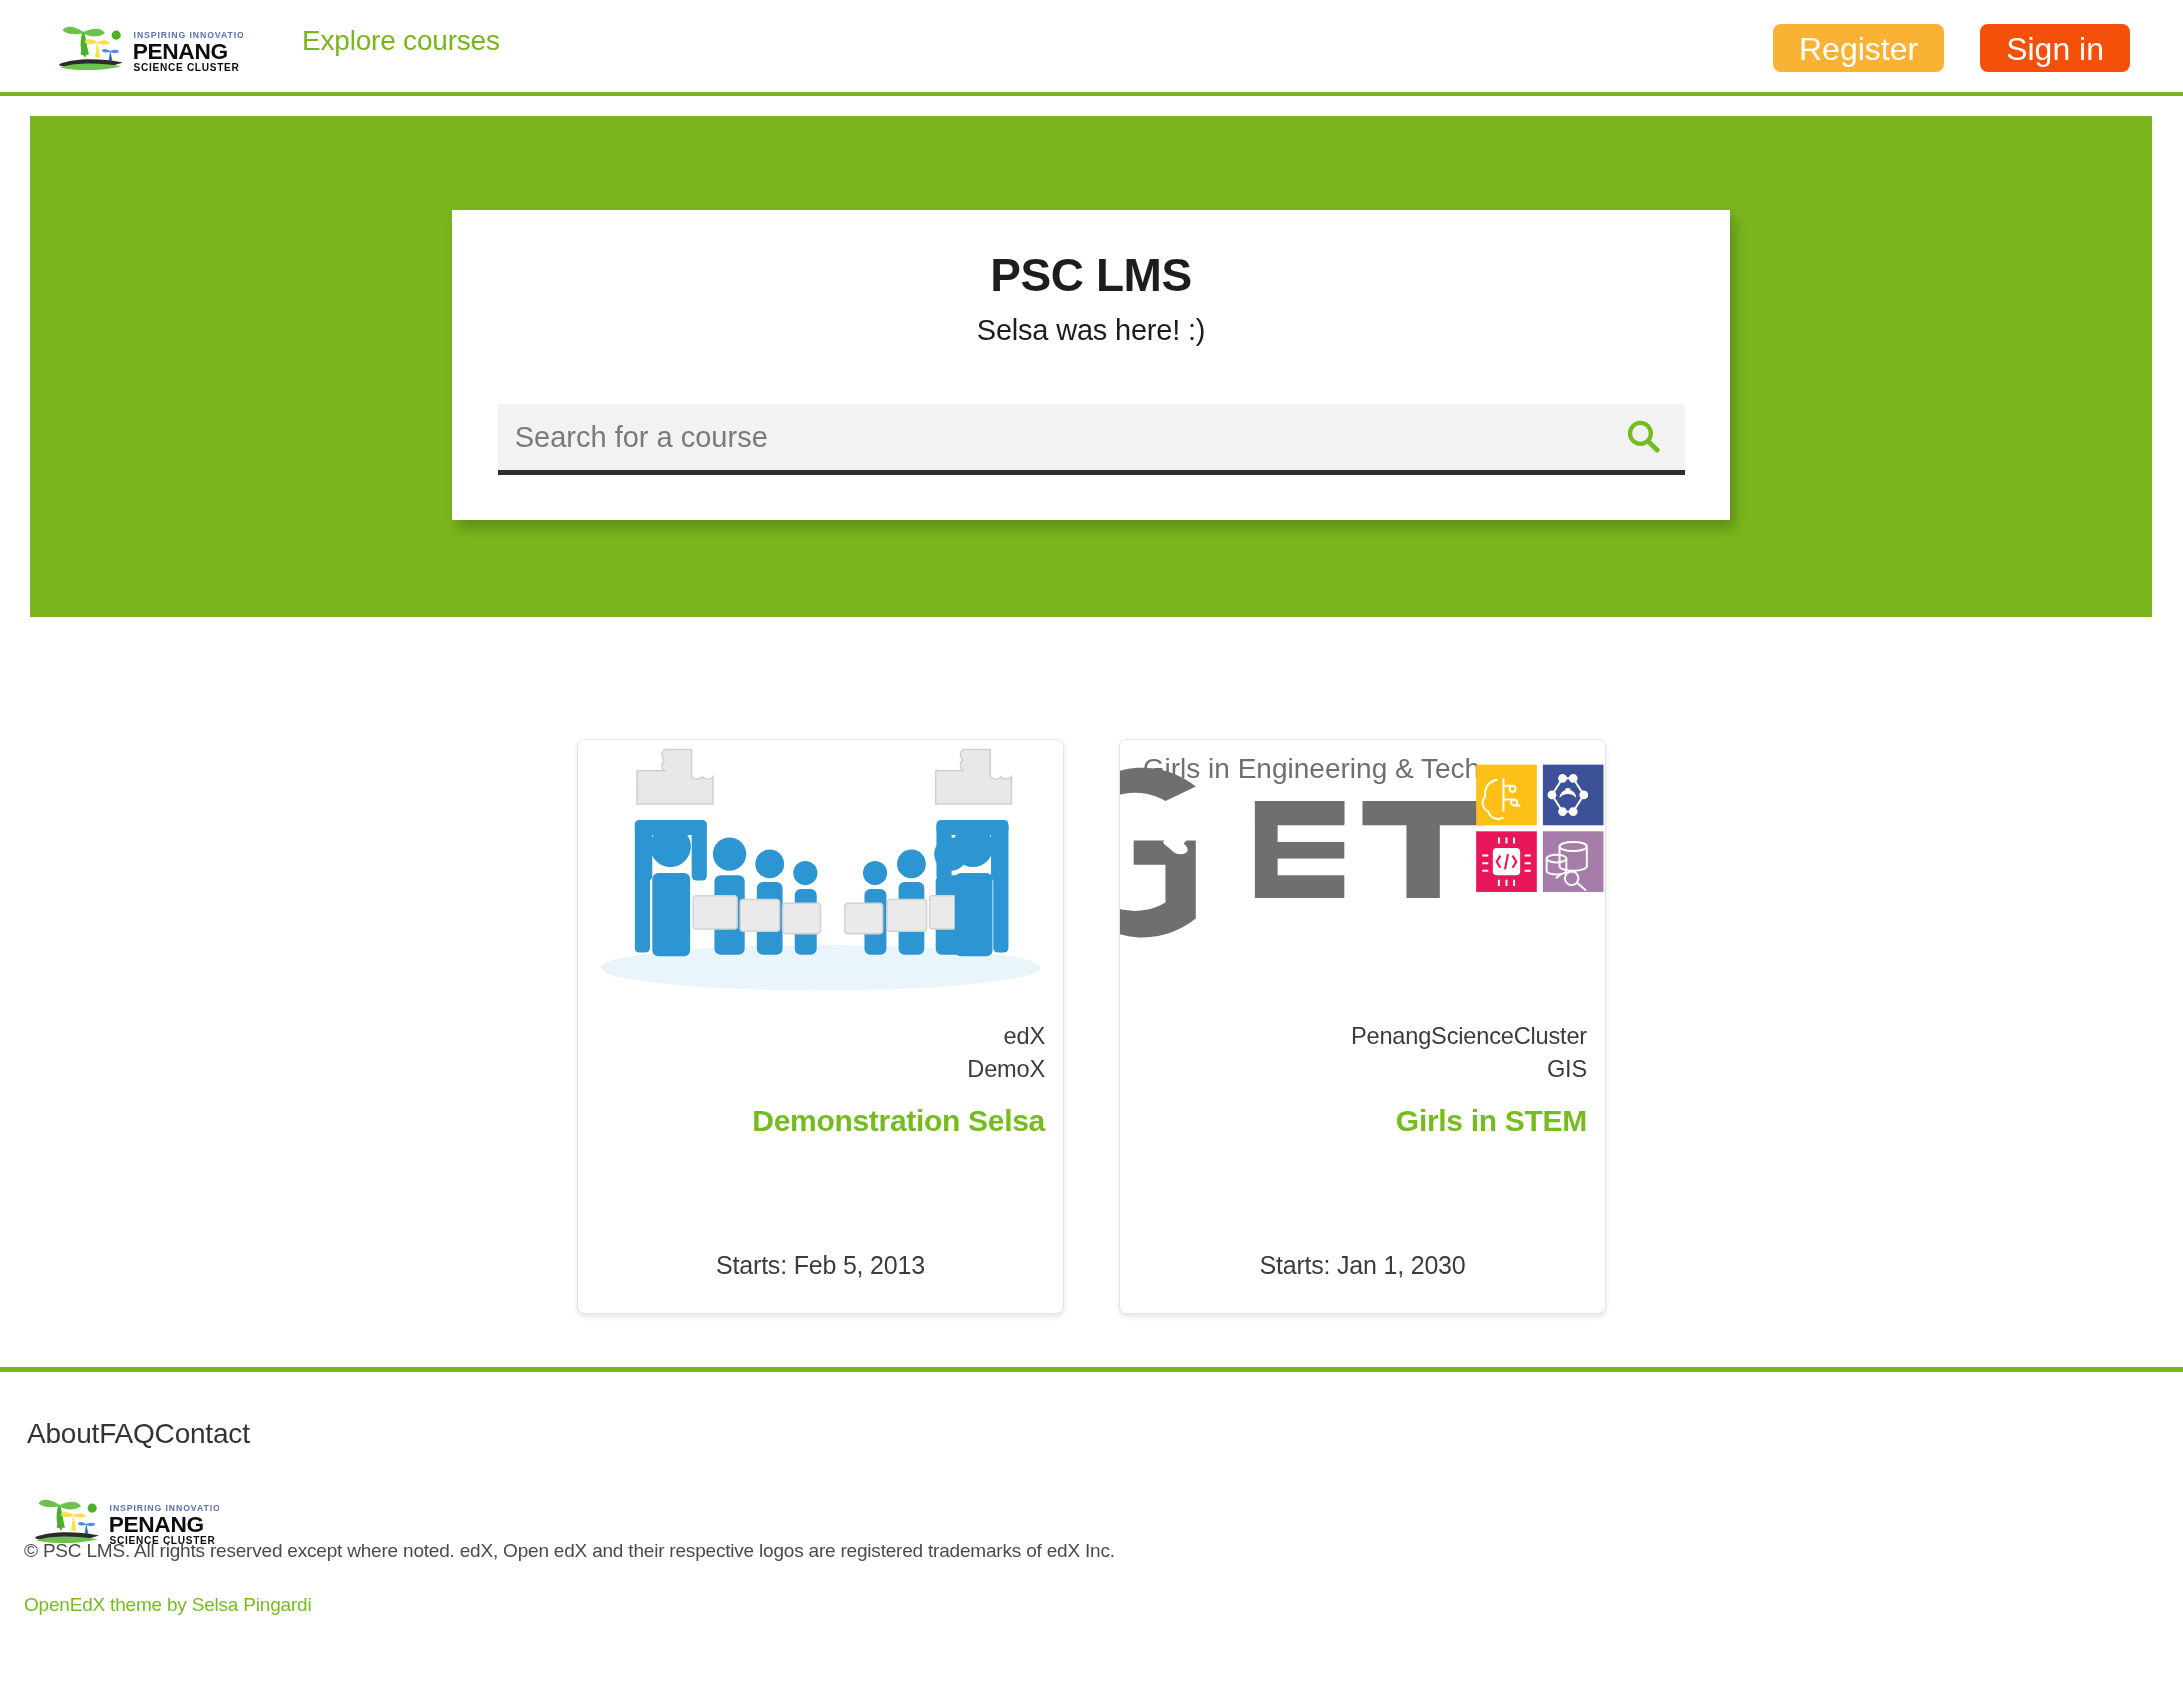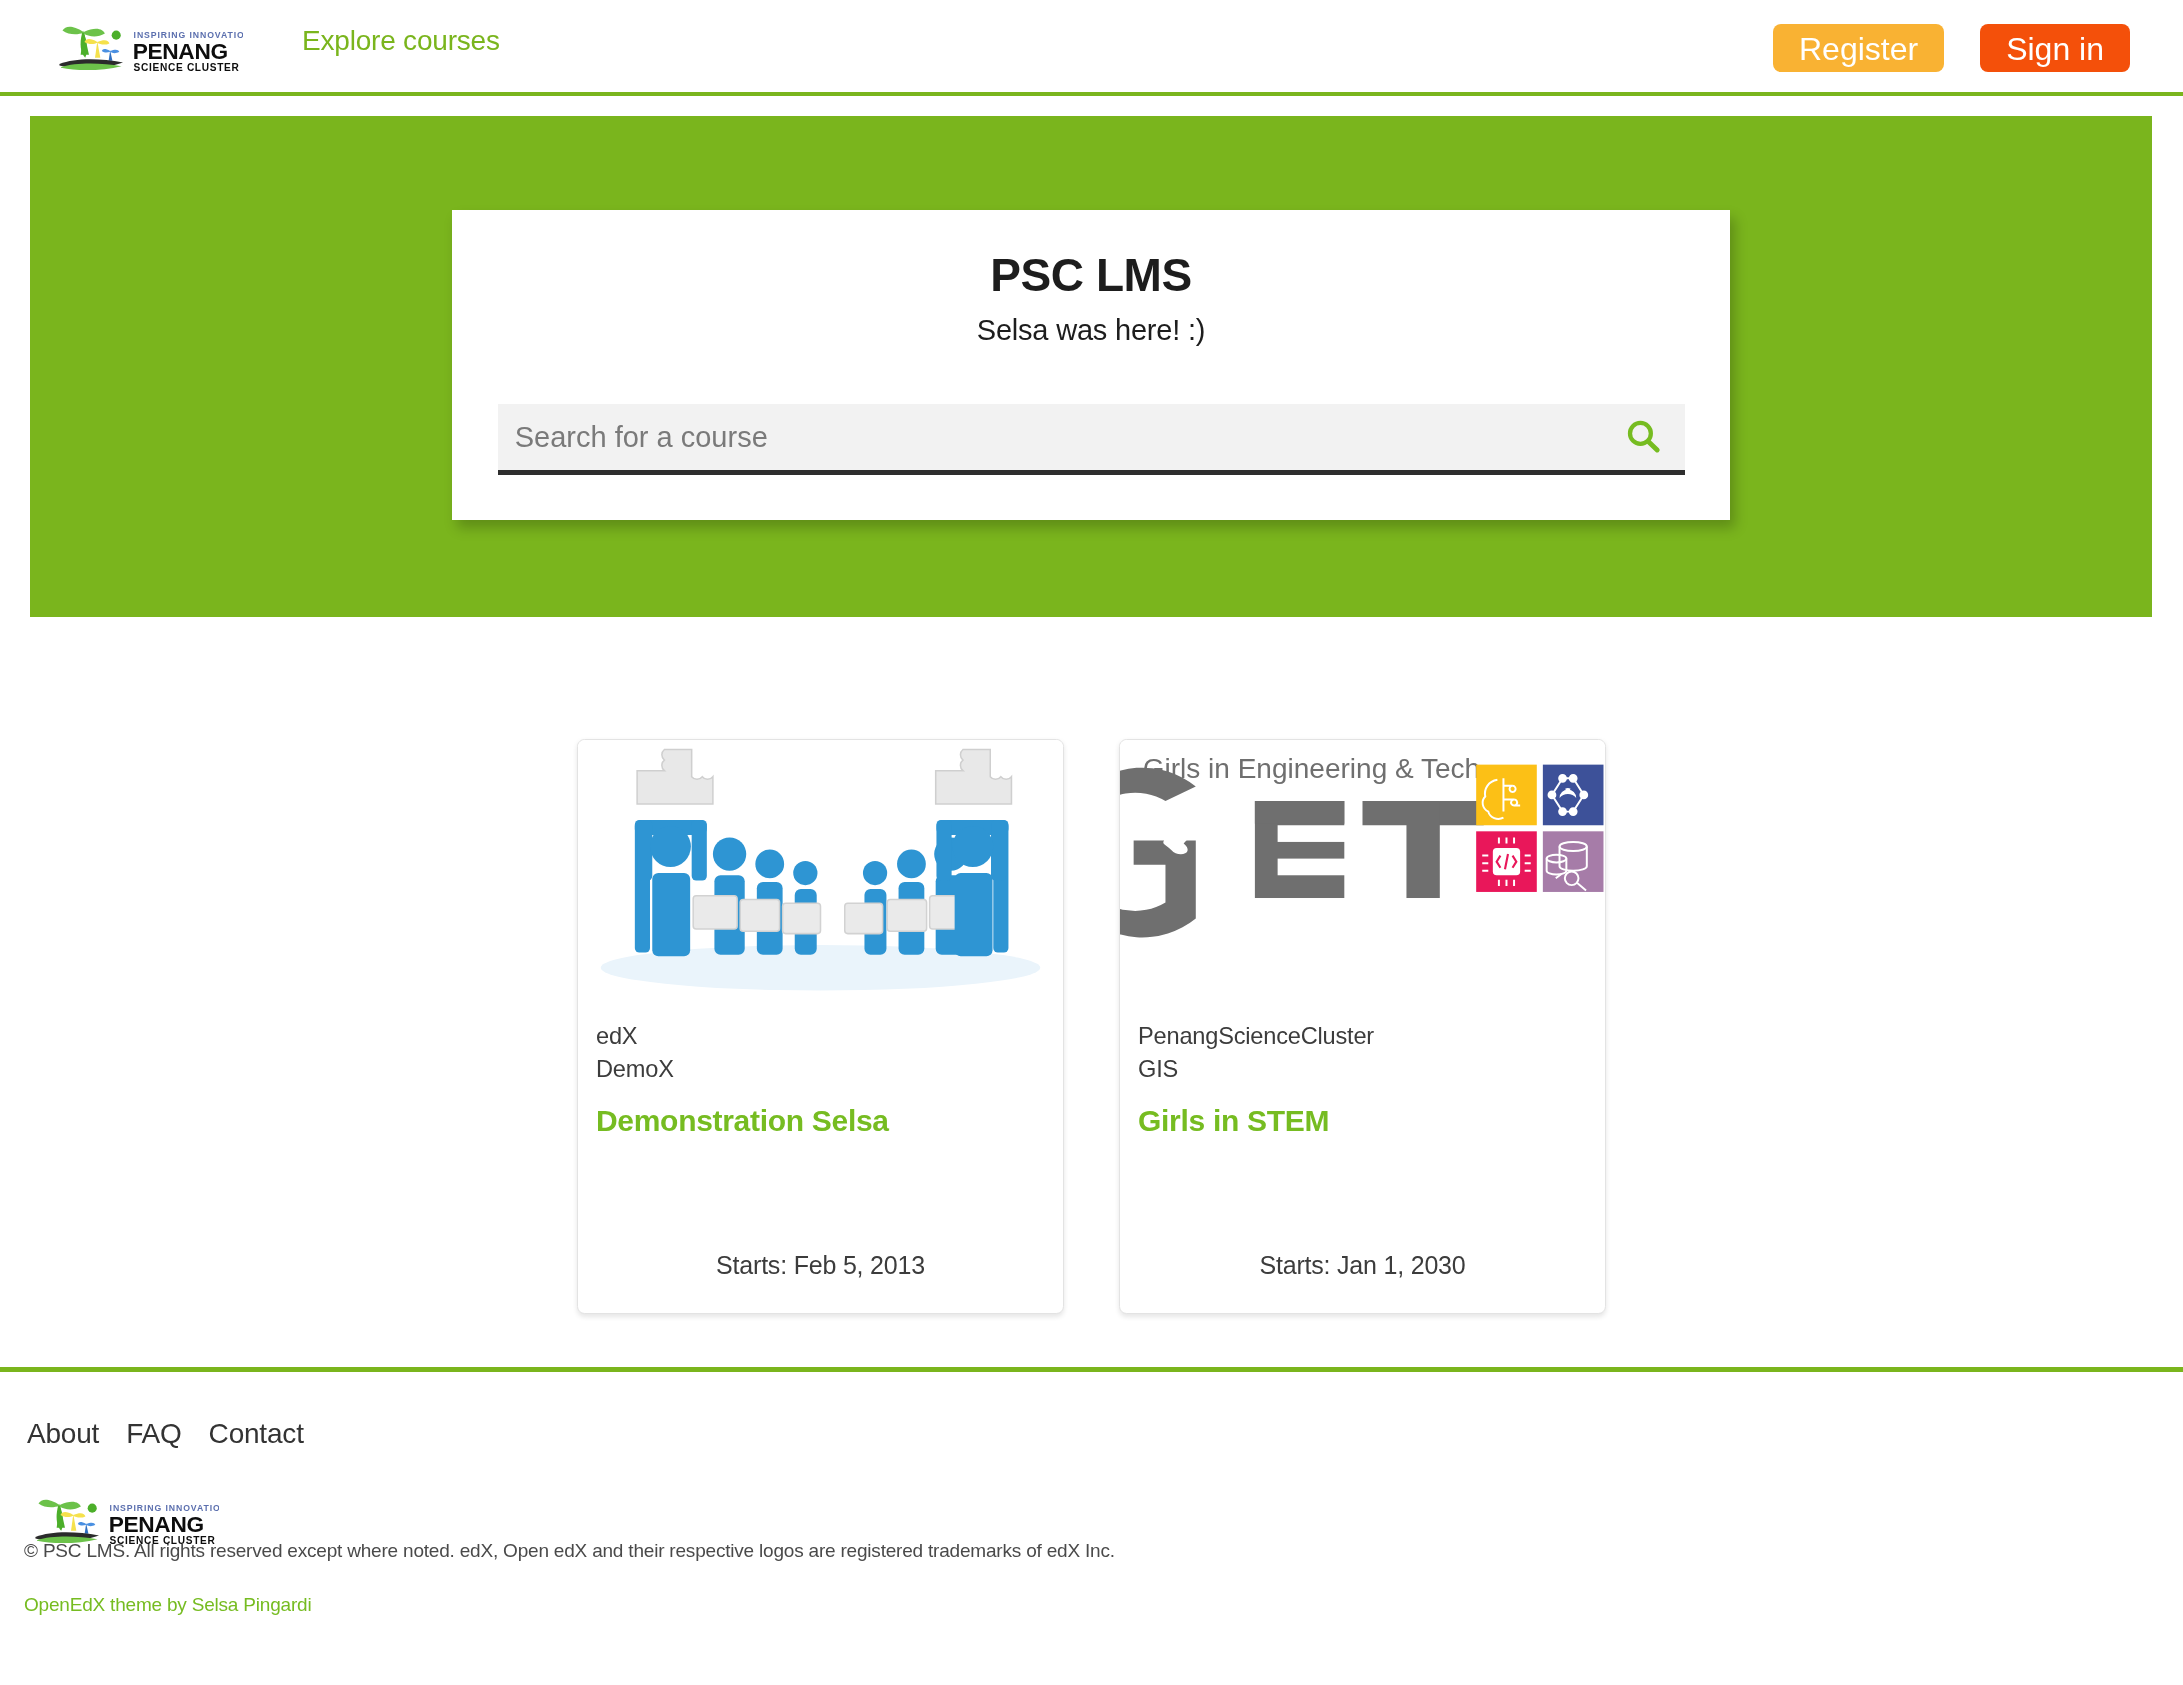--- a/index.html
+++ b/index.html
@@ -115,21 +115,21 @@
     left: 0; right: 0; bottom: -7.6px; height: 13.7px;
     background: #bdbdbd; border-radius: 0 0 7.6px 7.6px;
     z-index: -1;
   }
   .card-thumb {
     width: 100%; height: 266px;
     display: flex; align-items: center; justify-content: center;
     overflow: hidden; border-radius: 7.6px 7.6px 0 0;
     background: #ffffff;
   }
-  .card-body { padding: 13.7px 18px 0; text-align: left; }
+  .card-body { padding: 13.7px 18px 0; text-align: right; }
   .card-org, .card-num {
     font-size: 23.6px; color: #3c3c3c; font-weight: 500;
     line-height: 1.42; letter-spacing: -0.2px;
   }
   .card-title {
     margin-top: 16.7px;
     font-size: 30px; font-weight: 700; color: #76bc21;
     letter-spacing: -0.3px; line-height: 1.2;
   }
   .card-start {
@@ -142,21 +142,21 @@
   .footer-divider {
     position: absolute; left: 0; top: 1367px;
     width: 2183px; height: 5.3px; background: #7ab51d;
   }
   .site-footer {
     position: absolute; left: 0; top: 1372px;
     width: 2183px; height: 313px; background: #ffffff;
   }
   .footer-nav {
     position: absolute; left: 27px; top: 46px;
-    display: flex; gap: 27px;
+    display: flex; 
   }
   .footer-nav a {
     font-size: 28px; color: #333333; text-decoration: none;
     letter-spacing: -0.2px; cursor: pointer;
   }
   .footer-logo { position: absolute; left: 29px; top: 121px; width: 190px; height: 56px; }
   .copyright {
     position: absolute; left: 24px; top: 1540px;
     font-size: 19px; color: #4a4a4a; letter-spacing: -0.2px;
     white-space: nowrap;

